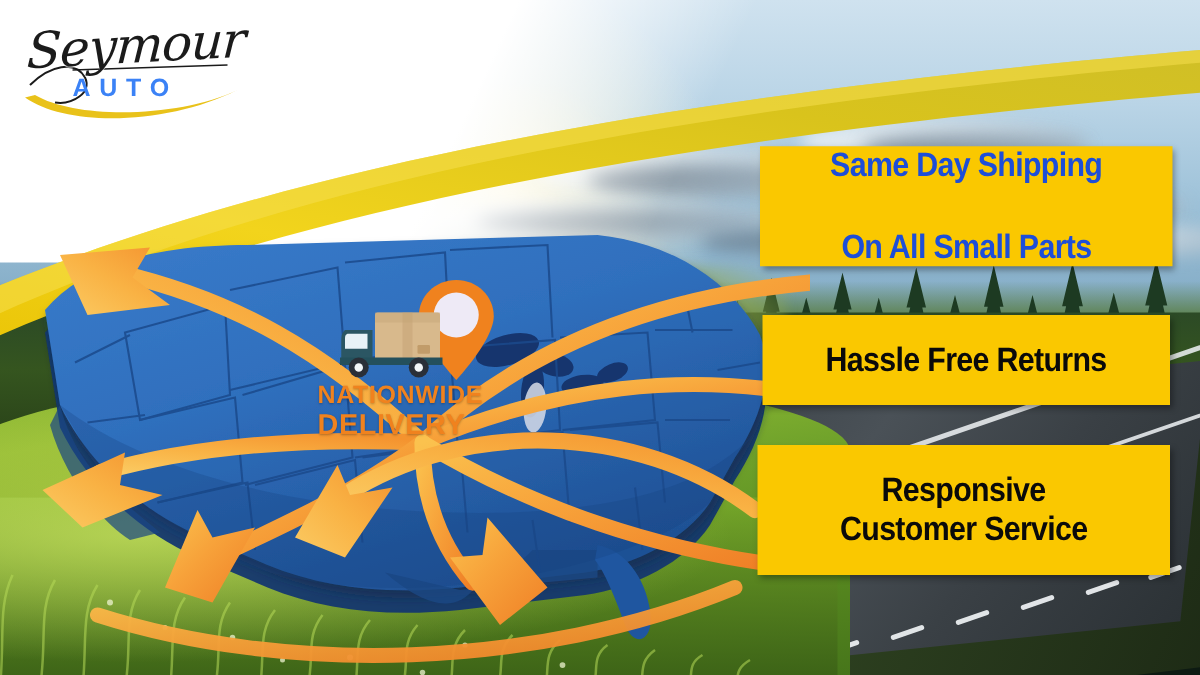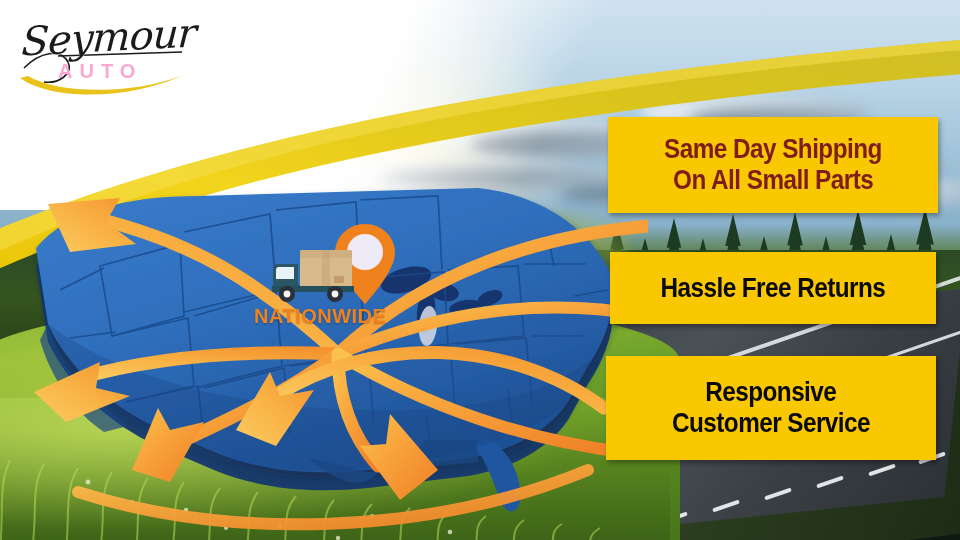--- a/index.html
+++ b/index.html
@@ -153,21 +153,21 @@
     letter-spacing:-1px;
     transform:skewX(-6deg) rotate(-3deg);
     text-shadow:0 1px 0 rgba(255,255,255,.6);
   }
   .logo-auto {
     position:absolute; left:44px; top:52px;
     font-family:"Liberation Sans", sans-serif;
     font-weight:bold;
     font-size:20px;
     letter-spacing:7px;
-    color:#f9a8d4;
+    color:#3b82f6;
   }
   .logo-swoosh { position:absolute; left:0; top:30px; width:190px; height:62px; }
 
   
   .fbox {
     position:absolute;
     background:#fac800;
     display:flex; flex-direction:column;
     align-items:center; justify-content:center;
     color:#0a0a0a;
@@ -424,34 +424,35 @@
     <path d="M6 19 L22 19 L22 31 L4 31 L4 24 C4 21 4 20 6 19 Z" fill="#e8f2f7"></path>
     <rect x="0" y="38" width="82" height="6" fill="#24505c"></rect>
     <circle cx="15" cy="46" r="8" fill="#2a2f38"></circle>
       <circle cx="15" cy="46" r="3.4" fill="#f2f5f8"></circle>
     <circle cx="63" cy="46" r="8" fill="#2a2f38"></circle>
       <circle cx="63" cy="46" r="3.4" fill="#f2f5f8"></circle>
   </svg>
 
   <div class="nwtext">
     <div class="nw1">NATIONWIDE</div>
+    <div class="nw2">DELIVERY</div>
   </div>
 
   <div class="logo">
     <svg class="logo-swoosh" viewBox="0 0 190 62">
       <path d="M6 40 C 40 64, 120 62, 176 34 C 130 56, 48 58, 14 38 Z" fill="#e9c21a"></path>
       <path d="M10 30 C 26 14, 46 10, 54 24 C 60 36, 44 46, 30 44" stroke="#1b1b1b" stroke-width="1.6" fill="none"></path>
       <path d="M44 18 L 168 14" stroke="#1b1b1b" stroke-width="1.4" fill="none"></path>
     </svg>
     <div class="logo-script">Seymour</div>
     <div class="logo-auto">AUTO</div>
   </div>
 
   <div id="features">
-      <div class="fbox" id="fbox-0" style="background: rgb(250, 200, 0); color: #7f1d1d;">
+      <div class="fbox" id="fbox-0" style="background: rgb(250, 200, 0); color: #1d4ed8; justify-content: space-between;">
         <div class="ln">Same Day Shipping</div>
         <div class="ln">On All Small Parts</div>
       </div>
       <div class="fbox" id="fbox-1" style="background: rgb(250, 200, 0); color: rgb(10, 10, 10);">
         <div class="ln">Hassle Free Returns</div>
       </div>
       <div class="fbox" id="fbox-2" style="background: rgb(250, 200, 0); color: rgb(10, 10, 10);">
         <div class="ln">Responsive</div>
         <div class="ln">Customer Service</div>
       </div>

